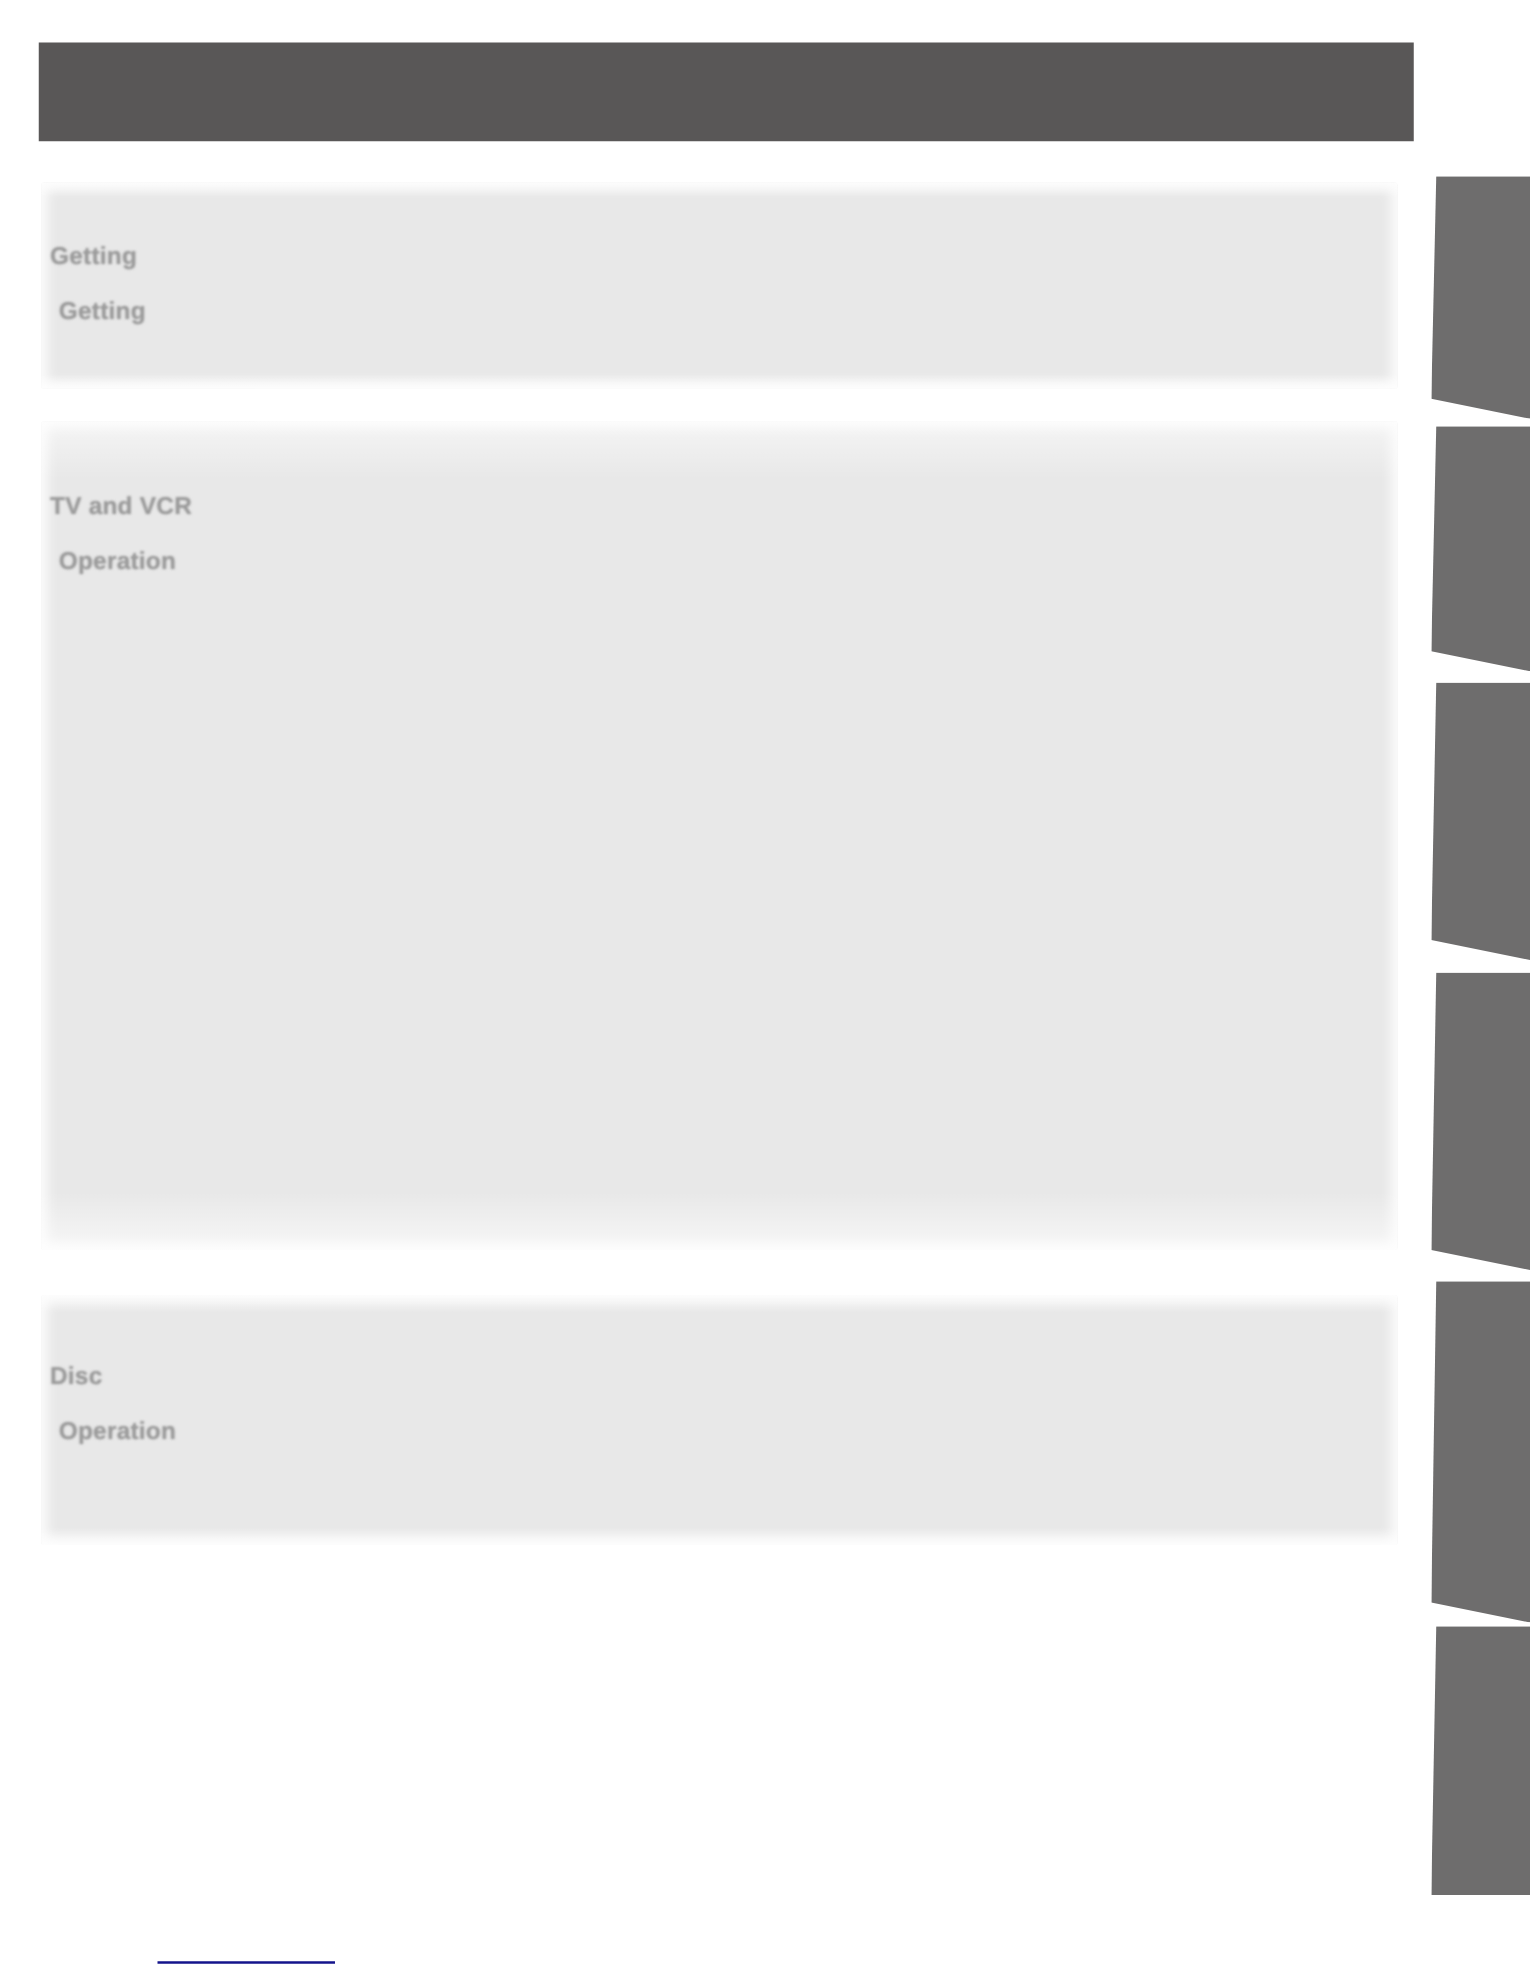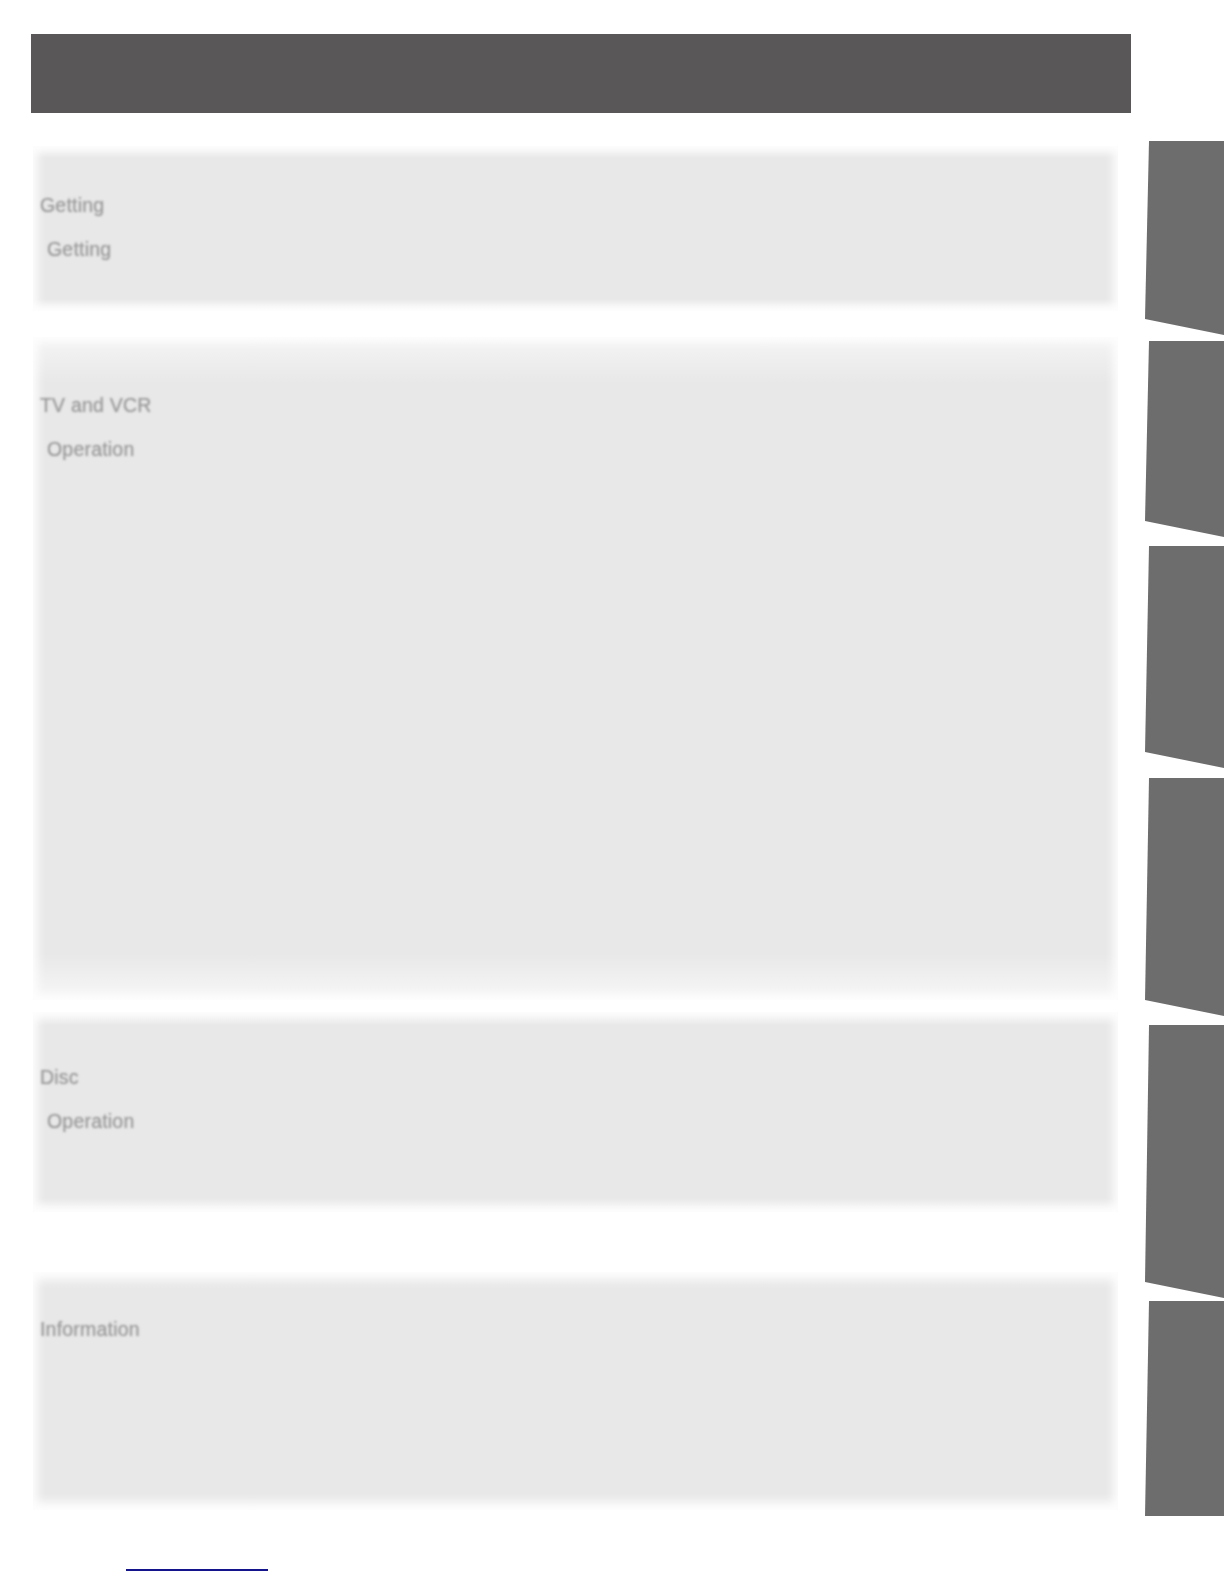--- a/index.html
+++ b/index.html
@@ -60,28 +60,28 @@
     background: linear-gradient(180deg,
                 rgba(255,255,255,0.55) 0%,
                 rgba(255,255,255,0.0) 7%,
                 rgba(255,255,255,0.0) 93%,
                 rgba(255,255,255,0.65) 100%);
     pointer-events: none;
   }
 
   #panel-getting-started   { top: 146px;  height: 165px; }
   #panel-tv-vcr            { top: 337px;  height: 663px; }
-  #panel-disc              { top: 1012px; height: 200px; }
+  #panel-disc              { top: 1036px; height: 200px; }
   #panel-information       { top: 1272px; height: 238px; }
 
   .panel-heading {
     position: absolute;
     left: 7px;
     font-size: 19.5px;
-    font-weight: normal;
+    font-weight: bold;
     color: #9b9b9b;
     line-height: 22px;
     white-space: pre-line;
     letter-spacing: 0.2px;
     filter: blur(0.8px);
     text-shadow: 0 0 1.5px rgba(150,150,150,0.55);
   }
   #panel-getting-started .panel-heading { top: 26px; }
   #panel-tv-vcr          .panel-heading { top: 35px; }
   #panel-disc            .panel-heading { top: 32px; }
@@ -157,26 +157,20 @@
   </div>
 
   <div class="panel" id="panel-disc">
     <div class="panel-inner"></div>
     <div class="panel-heading">
       <span>Disc</span><br>
       <span class="heading-line2">Operation</span>
     </div>
   </div>
 
-  <div class="panel" id="panel-information">
-    <div class="panel-inner"></div>
-    <div class="panel-heading">
-      <span>Information</span>
-    </div>
-  </div>
 
   <div class="tab" id="tab-1">
     <span class="tab-label"></span>
   </div>
   <div class="tab" id="tab-2">
     <span class="tab-label"></span>
   </div>
   <div class="tab" id="tab-3">
     <span class="tab-label"></span>
   </div>

